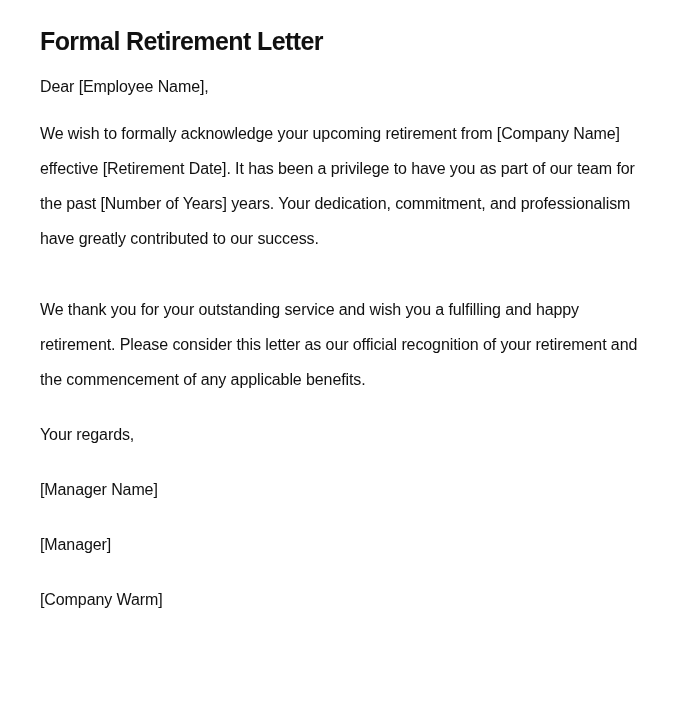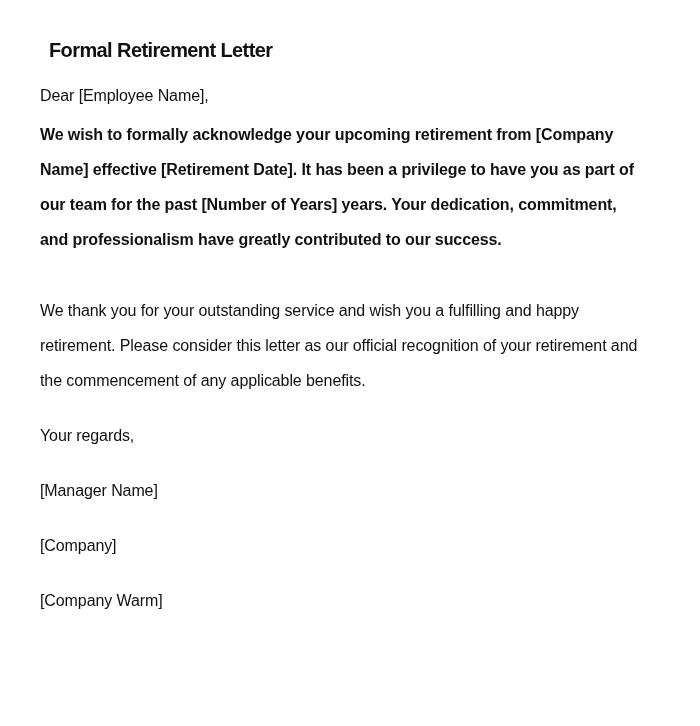--- a/index.html
+++ b/index.html
@@ -1,30 +1,30 @@
 <!DOCTYPE html>
 <html><head>
 <meta charset="utf-8">
 <style>
   html, body { margin: 0; padding: 0; background: #ffffff; }
   body { width: 700px; height: 726px; overflow: hidden; position: relative; font-family: "Liberation Sans", sans-serif; color: #111111; }
   .doc { position: absolute; left: 40px; top: 24px; width: 600px; }
-  .title { font-size: 20px; font-weight: bold; letter-spacing: -0.6px; margin: 9px; line-height: 34px; }
+  .title { font-size: 25px; font-weight: bold; letter-spacing: -0.6px; margin: 0; line-height: 34px; }
   .p { font-size: 16px; line-height: 35px; margin: 0; letter-spacing: -0.1px; }
   .greeting { margin-top: 11px; }
-  .para1 { margin-top: 4px; font-weight: bold; }
+  .para1 { margin-top: 12px; }
   .para2 { margin-top: 36px; }
   .closing { margin-top: 20px; }
   .sig { margin-top: 20px; }
 </style>
 </head>
 <body>
 
 <div class="doc">
   <h1 class="title">Formal Retirement Letter</h1>
   <p class="p greeting">Dear [Employee Name],</p>
   <p class="p para1">We wish to formally acknowledge your upcoming retirement from [Company Name] effective [Retirement Date]. It has been a privilege to have you as part of our team for the past [Number of Years] years. Your dedication, commitment, and professionalism have greatly contributed to our success.</p>
   <p class="p para2">We thank you for your outstanding service and wish you a fulfilling and happy retirement. Please consider this letter as our official recognition of your retirement and the commencement of any applicable benefits.</p>
   <p class="p closing">Your regards,</p>
   <p class="p sig">[Manager Name]</p>
-  <p class="p sig">[Company]</p>
+  <p class="p sig">[Manager]</p>
   <p class="p sig">[Company Warm]</p>
 </div>
 
 </body></html>

